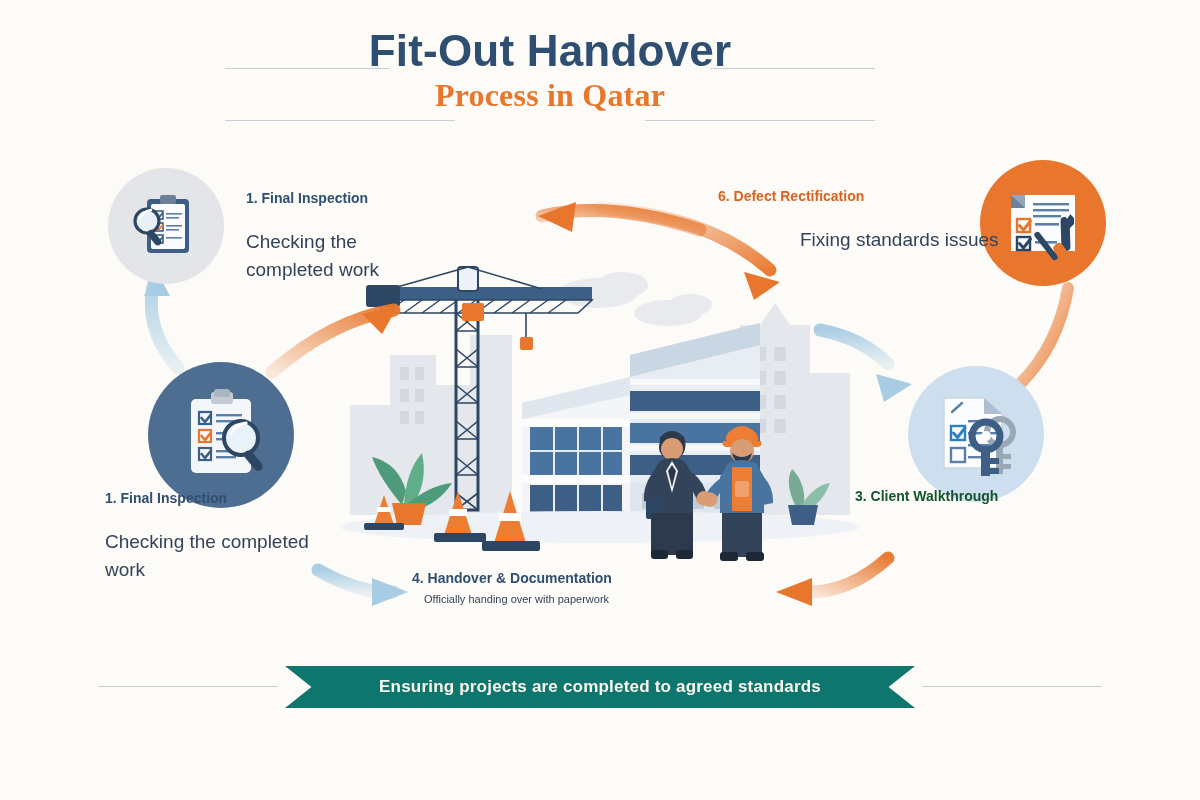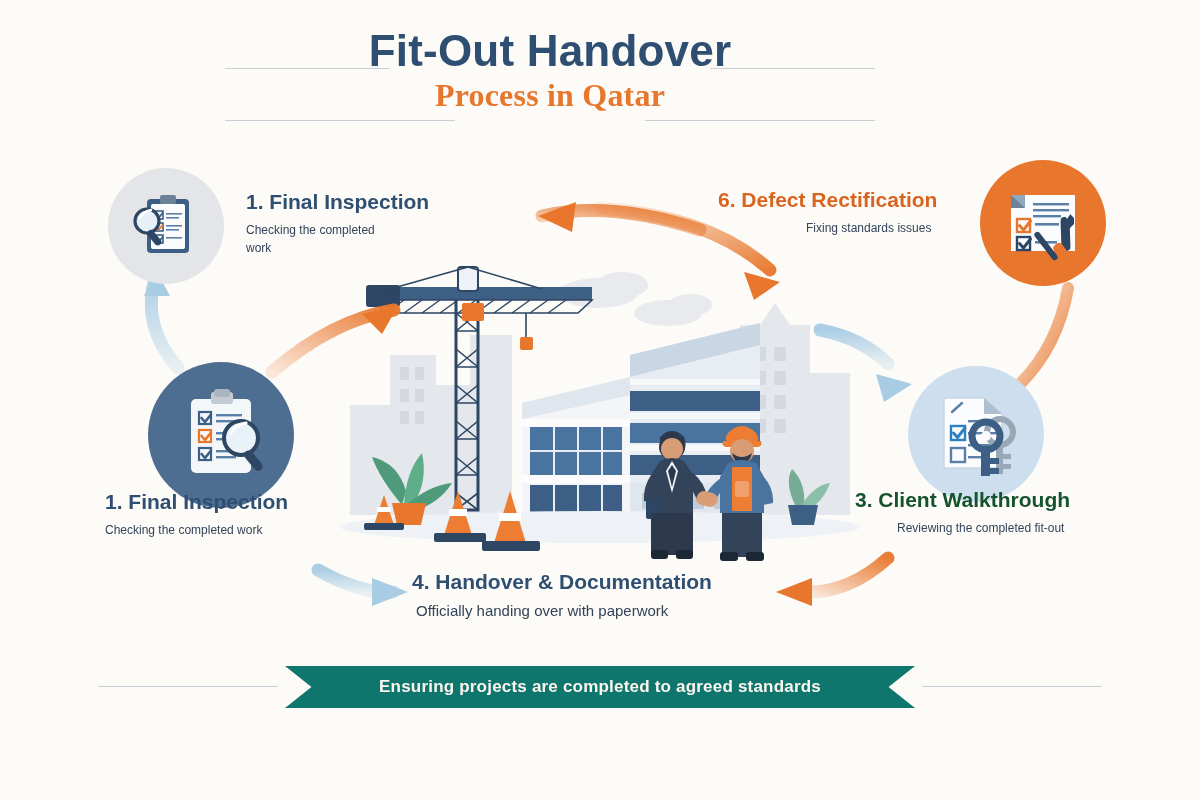--- a/index.html
+++ b/index.html
@@ -23,36 +23,36 @@
     line-height:1.1;margin-top:4px;display:block;position:relative;z-index:3;font-family:Liberation Serif, serif;
   }
   .rule{position:absolute;height:1px;background:#c9cfd6;z-index:1;}
   .rule.r1{left:225px;top:40px;width:165px;}
   .rule.r2{right:225px;top:40px;width:165px;}
   .rule.r3{left:225px;top:92px;width:230px;}
   .rule.r4{right:225px;top:92px;width:230px;}
 
   
   .step{position:absolute;}
-  .step-title{font-size:21px;font-weight:bold;line-height:1.15;white-space:nowrap;}
-  .step-desc{font-size:12px;color:#33435a;line-height:1.45;margin-top:8px;}
+  .step-title{font-size:14px;font-weight:bold;line-height:1.15;white-space:nowrap;}
+  .step-desc{font-size:19px;color:#33435a;line-height:1.45;margin-top:22px;}
   .navy{color:#2f4f72;}
   .orange{color:#d9641f;}
   .blue{color:#14532d;}
 
   #step1top{left:246px;top:190px;}
   #step1top .step-desc{max-width:150px;}
   #step2{left:718px;top:188px;text-align:left;}
   #step2 .step-desc{text-align:center;max-width:200px;margin-left:82px;}
   #step1left{left:105px;top:490px;}
   #step1left .step-desc{max-width:230px;}
   #step3{left:855px;top:488px;}
   #step3 .step-desc{margin-left:42px;max-width:200px;}
   #step4{left:412px;top:570px;}
-  #step4 .step-desc{font-size:15px;margin-top:6px;margin-left:4px;}
+  #step4 .step-desc{font-size:11px;margin-top:6px;margin-left:12px;}
 
   
   .icon-circle{position:absolute;border-radius:50%;display:flex;align-items:center;justify-content:center;}
   #circ-gray{left:108px;top:168px;width:116px;height:116px;background:#e3e5e8;}
   #circ-orange{left:980px;top:160px;width:126px;height:126px;background:#e8762c;}
   #circ-navy{left:148px;top:362px;width:146px;height:146px;background:#4e6e91;}
   #circ-lblue{left:908px;top:366px;width:136px;height:136px;background:#cddfee;}
   .banner-inner{
     position:absolute;left:285px;top:666px;width:630px;height:42px;
     background:#0f766e;
@@ -410,21 +410,20 @@
     <div class="step-desc">Fixing standards issues</div>
   </div>
 
   <div class="step" id="step1left">
     <div class="step-title navy">1. Final Inspection</div>
     <div class="step-desc">Checking the completed work</div>
   </div>
 
   <div class="step" id="step3">
     <div class="step-title blue">3. Client Walkthrough</div>
-    <div class="step-desc">Reviewing the completed fit-out</div>
   </div>
 
   <div class="step" id="step4">
     <div class="step-title navy">4. Handover &amp; Documentation</div>
     <div class="step-desc">Officially handing over with paperwork</div>
   </div>
 
   <div class="banner-rule left"></div>
   <div class="banner-rule right"></div>
   <div class="banner-inner">

